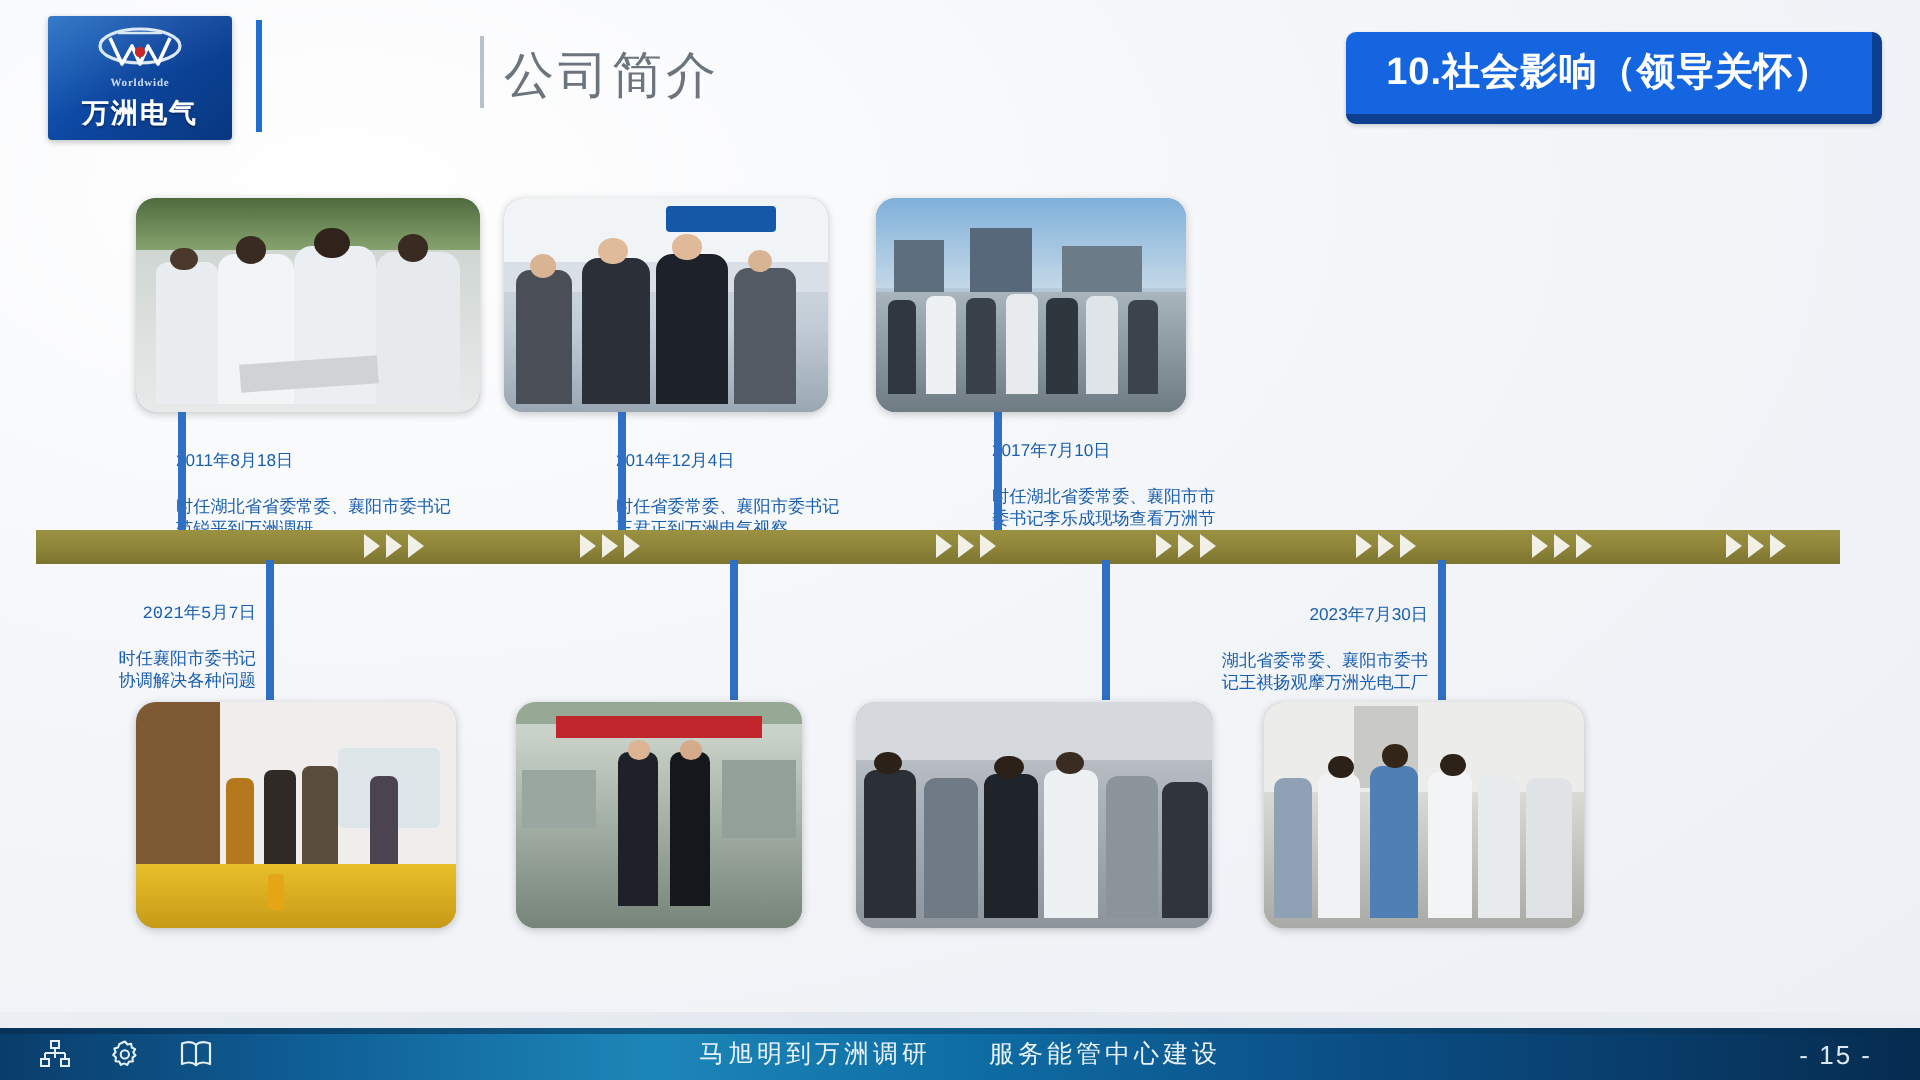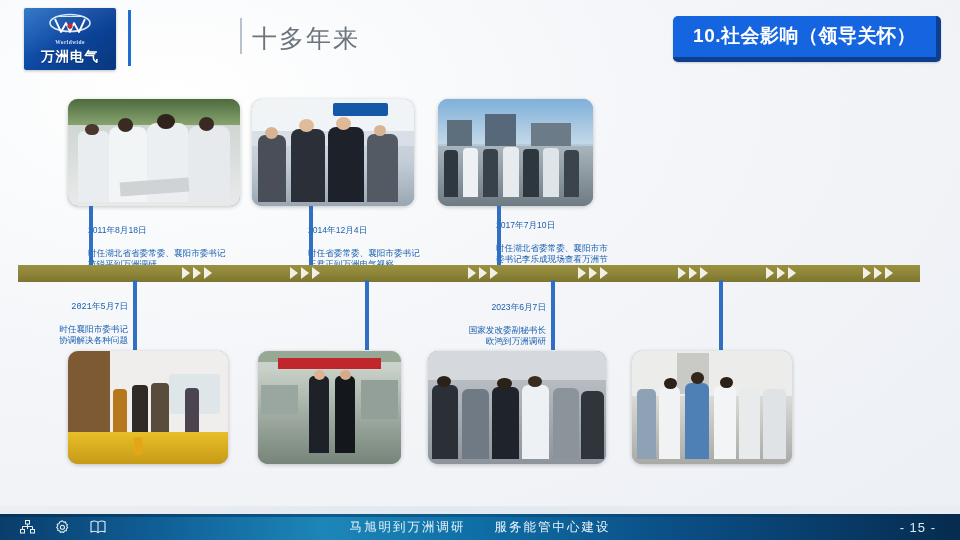--- a/index.html
+++ b/index.html
@@ -148,21 +148,21 @@
         <path d="M12 3.5 L34 3.5" stroke="#dbe8f8" stroke-width="1.2"></path>
         <circle cx="23" cy="13" r="2.6" fill="#c62828"></circle>
       </svg>
     </div>
     <div class="logo-en">Worldwide</div>
     <div class="logo-cn">万洲电气</div>
   </div>
 
   <div class="hdr-divider"></div>
   <div class="chapter-sep"></div>
-  <div class="chapter-sub">十多年来</div>
+  <div class="chapter-sub">公司简介</div>
 
   <div class="topic-badge">10.社会影响（领导关怀）</div>
 
   <div class="photo" style="left:68px;top:99px;width:172px;height:107px;">
     <div class="ph-inner" style="background:
         linear-gradient(180deg,#6f8f5e 0%,#8aa877 16%,#cfd6d2 22%,#e8eaea 100%);">
       <div style="position:absolute;left:0;top:0;width:100%;height:24%;background:linear-gradient(180deg,#4e6b3e,#86a36f);"></div>
       <div style="position:absolute;left:6%;top:30%;width:18%;height:66%;background:#e9edef;border-radius:6px 6px 0 0;"></div>
       <div style="position:absolute;left:24%;top:26%;width:22%;height:70%;background:#f2f5f6;border-radius:8px 8px 0 0;"></div>
       <div style="position:absolute;left:46%;top:22%;width:24%;height:74%;background:#eceff1;border-radius:9px 9px 0 0;"></div>
@@ -274,26 +274,26 @@
   <div class="tick" style="left:551px;top:280px;height:70px;"></div>
   <div class="tick" style="left:719px;top:280px;height:70px;"></div>
 
   <div class="cap r" style="left:0px;top:290px;width:128px;font-family:Liberation Mono, monospace;">
     <span>2021年5月7日</span><br>
     <span style="white-space:pre-line;">时任襄阳市委书记
 协调解决各种问题</span>
   </div>
 
 
-  <div class="cap r" style="left:418px;top:290px;width:128px;">
-    <span>2023年6月7日</span><br>
-    <span style="white-space:pre-line;">国家发改委副秘书长
-欧鸿到万洲调研</span>
-  </div>
-
+
+  <div class="cap r" style="left:578px;top:290px;width:136px;">
+    <span>2023年7月30日</span><br>
+    <span style="white-space:pre-line;">湖北省委常委、襄阳市委书
+记王祺扬观摩万洲光电工厂</span>
+  </div>
 
   <div class="photo" style="left:68px;top:351px;width:160px;height:113px;">
     <div class="ph-inner" style="background:linear-gradient(180deg,#e9e3da 0%,#d9d2c6 60%,#c9a022 100%);">
       <div style="position:absolute;left:0;top:0;width:26%;height:72%;background:#7d5a33;"></div>
       <div style="position:absolute;left:26%;top:0;width:74%;height:72%;background:#efeeec;"></div>
       <div style="position:absolute;left:63%;top:20%;width:32%;height:36%;background:#dfe6ea;border-radius:3px;"></div>
       <div style="position:absolute;left:0;top:72%;width:100%;height:28%;background:linear-gradient(180deg,#e8bf2a,#c79a17);"></div>
       <div style="position:absolute;left:28%;top:34%;width:9%;height:38%;background:#b5781c;border-radius:4px 4px 0 0;"></div>
       <div style="position:absolute;left:40%;top:30%;width:10%;height:42%;background:#2f2a26;border-radius:4px 4px 0 0;"></div>
       <div style="position:absolute;left:52%;top:28%;width:11%;height:44%;background:#5a4c3b;border-radius:4px 4px 0 0;"></div>

